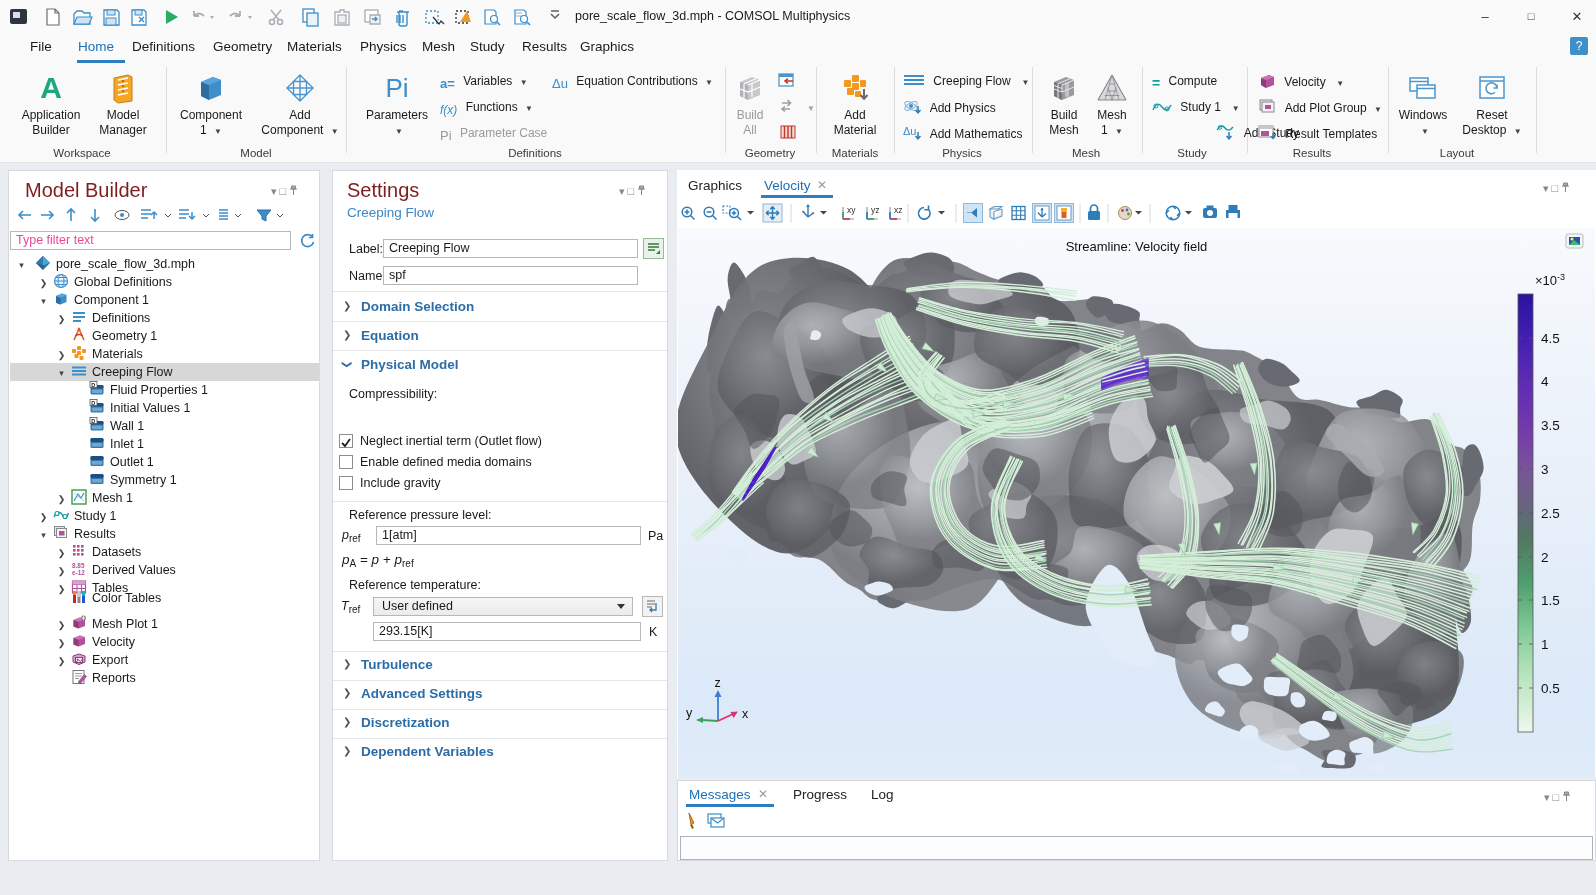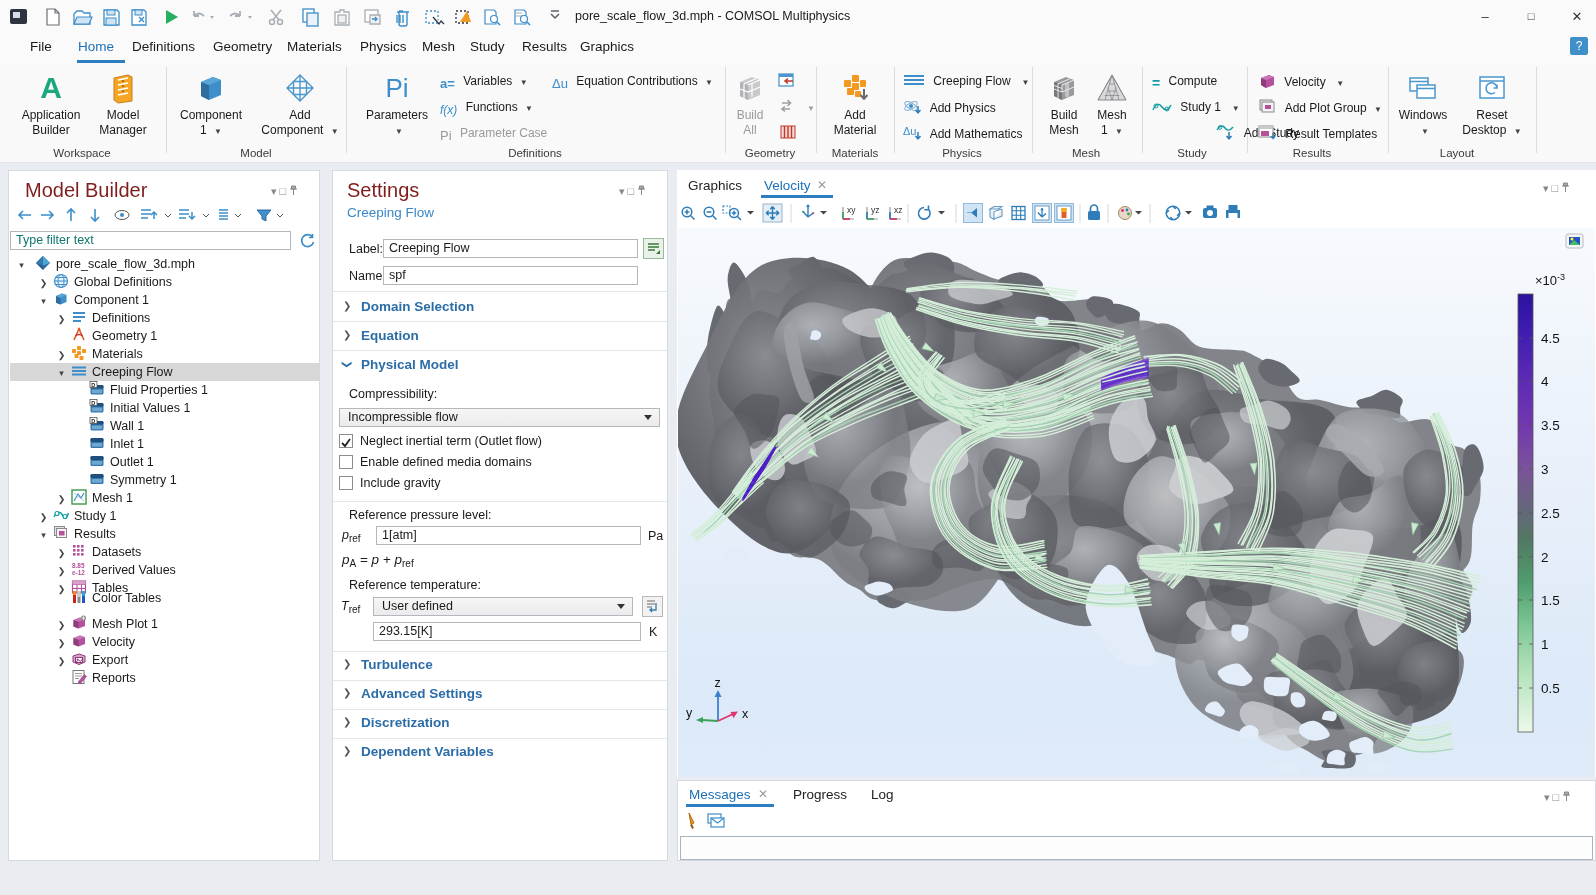--- a/index.html
+++ b/index.html
@@ -296,21 +296,21 @@
             <path d="M162 3 h10 M162 7 h10 M162 11 h7 M175 5 v7 m-3 -3 l3 3 l3 -3" fill="none"></path>
           </g>
       <path d="M186 7 l3 3 l3 -3" fill="none" stroke="#555"></path>
       <g stroke="#3d8ec9" stroke-width="1.5">
             <path d="M202 3 h9 M202 6 h9 M202 9 h9 M202 12 h9" fill="none"></path>
           </g>
       <path d="M218 7 l3 3 l3 -3" fill="none" stroke="#555"></path>
       <path d="M240 3 h14 l-5 6 v5 l-4 -2 v-3 Z" fill="#3d8ec9" stroke="#2e6da4"></path>
       <path d="M260 7 l3 3 l3 -3" fill="none" stroke="#555"></path>
     </svg>
-    <div class="input" style="left:1px;top:60px;width:281px;height:19px;color:#0f766e;line-height:17px">Type filter text</div>
+    <div class="input" style="left:1px;top:60px;width:281px;height:19px;color:#ec4899;line-height:17px">Type filter text</div>
     <svg style="position:absolute;left:290px;top:61px" width="17" height="17" viewBox="0 0 17 17">
           <path d="M13.5 5 A 6 6 0 1 0 14.5 10 M13.5 2 v3.5 h-3.5" stroke="#3d8ec9" stroke-width="1.7" fill="none"></path>
         </svg>
     <svg width="0" height="0" style="position:absolute">
           <defs>
       <symbol id="i-comsol" viewBox="0 0 16 16">
               <path d="M8 1 L15 8 L8 15 L1 8 Z" fill="#2e6da4"></path>
               <path d="M8 1 L15 8 L8 10.5 L1 8 Z" fill="#4ba6d8"></path>
               <path d="M8 1 L8 15 L1 8 Z" fill="#1d4f7f" opacity=".5"></path>
             </symbol>
@@ -515,21 +515,20 @@
           </svg></div>
     <div class="slabel" style="position:absolute;left:16px;top:98px">Name:</div>
     <div class="input" style="left:50px;top:95px;width:255px;height:19px">spf</div>
     <div class="hr" style="top:120px"></div>
     <div class="sect" style="position:absolute;left:28px;top:128px"><span style="position:absolute;left:-18px;top:1px;color:#555;font-size:10px;font-weight:normal">❯</span>Domain Selection</div>
     <div class="hr" style="top:150px"></div>
     <div class="sect" style="position:absolute;left:28px;top:157px"><span style="position:absolute;left:-18px;top:1px;color:#555;font-size:10px;font-weight:normal">❯</span>Equation</div>
     <div class="hr" style="top:179px"></div>
     <div class="sect" style="position:absolute;left:28px;top:186px"><span style="position:absolute;left:-18px;top:2px;color:#2c6da8;font-size:10px;font-weight:normal;transform:rotate(90deg)">❯</span>Physical Model</div>
     <div class="slabel" style="position:absolute;left:16px;top:216px">Compressibility:</div>
-    <div class="combo" style="left:6px;top:237px;width:321px;height:19px">Incompressible flow<span class="carrow"></span></div>
     <div class="check" style="left:6px;top:263px;background:#fff"><svg width="12" height="12" viewBox="0 0 12 12">
             <path d="M2 6 l3 3 l5 -7" stroke="#222" stroke-width="1.8" fill="none"></path>
           </svg></div>
     <div class="slabel" style="position:absolute;left:27px;top:263px">Neglect inertial term (Outlet flow)</div>
     <div class="check" style="left:6px;top:284px"></div>
     <div class="slabel" style="position:absolute;left:27px;top:284px">Enable defined media domains</div>
     <div class="check" style="left:6px;top:305px"></div>
     <div class="slabel" style="position:absolute;left:27px;top:305px">Include gravity</div>
     <div class="hr" style="top:330px"></div>
     <div class="slabel" style="position:absolute;left:16px;top:337px">Reference pressure level:</div>
@@ -649,20 +648,21 @@
             <circle cx="533" cy="13" r="3" fill="#fff"></circle>
             <rect x="529.5" y="5.5" width="7" height="3" fill="#2e7cb8"></rect>
           </g>
       <g>
             <rect x="549" y="10" width="14" height="8" fill="#2e7cb8"></rect>
             <rect x="551.5" y="5" width="9" height="5" fill="#2e7cb8"></rect>
             <rect x="551.5" y="13" width="9" height="5" fill="#fff"></rect>
           </g>
     </svg>
     <div id="canvas" style="position:absolute;left:1px;top:58px;width:917px;height:549px;background:linear-gradient(#f7fafd,#e9f0fa 45%,#dce9f8 85%,#dfebf8)">
+      <div style="position:absolute;left:0;top:11px;width:917px;text-align:center;font-size:13px;color:#111">Streamline: Velocity field</div>
       <svg id="scene" style="position:absolute;left:0;top:0" width="917" height="549">
             <defs>
 <radialGradient id="gl" cx="0.35" cy="0.3">
                 <stop offset="0" stop-color="#bfc1c6"></stop>
                 <stop offset="0.55" stop-color="#9da0a5"></stop>
                 <stop offset="1" stop-color="#7c7e83"></stop>
               </radialGradient>
 <radialGradient id="gd" cx="0.4" cy="0.35">
                 <stop offset="0" stop-color="#8a8c91"></stop>
                 <stop offset="0.6" stop-color="#6e7075"></stop>

